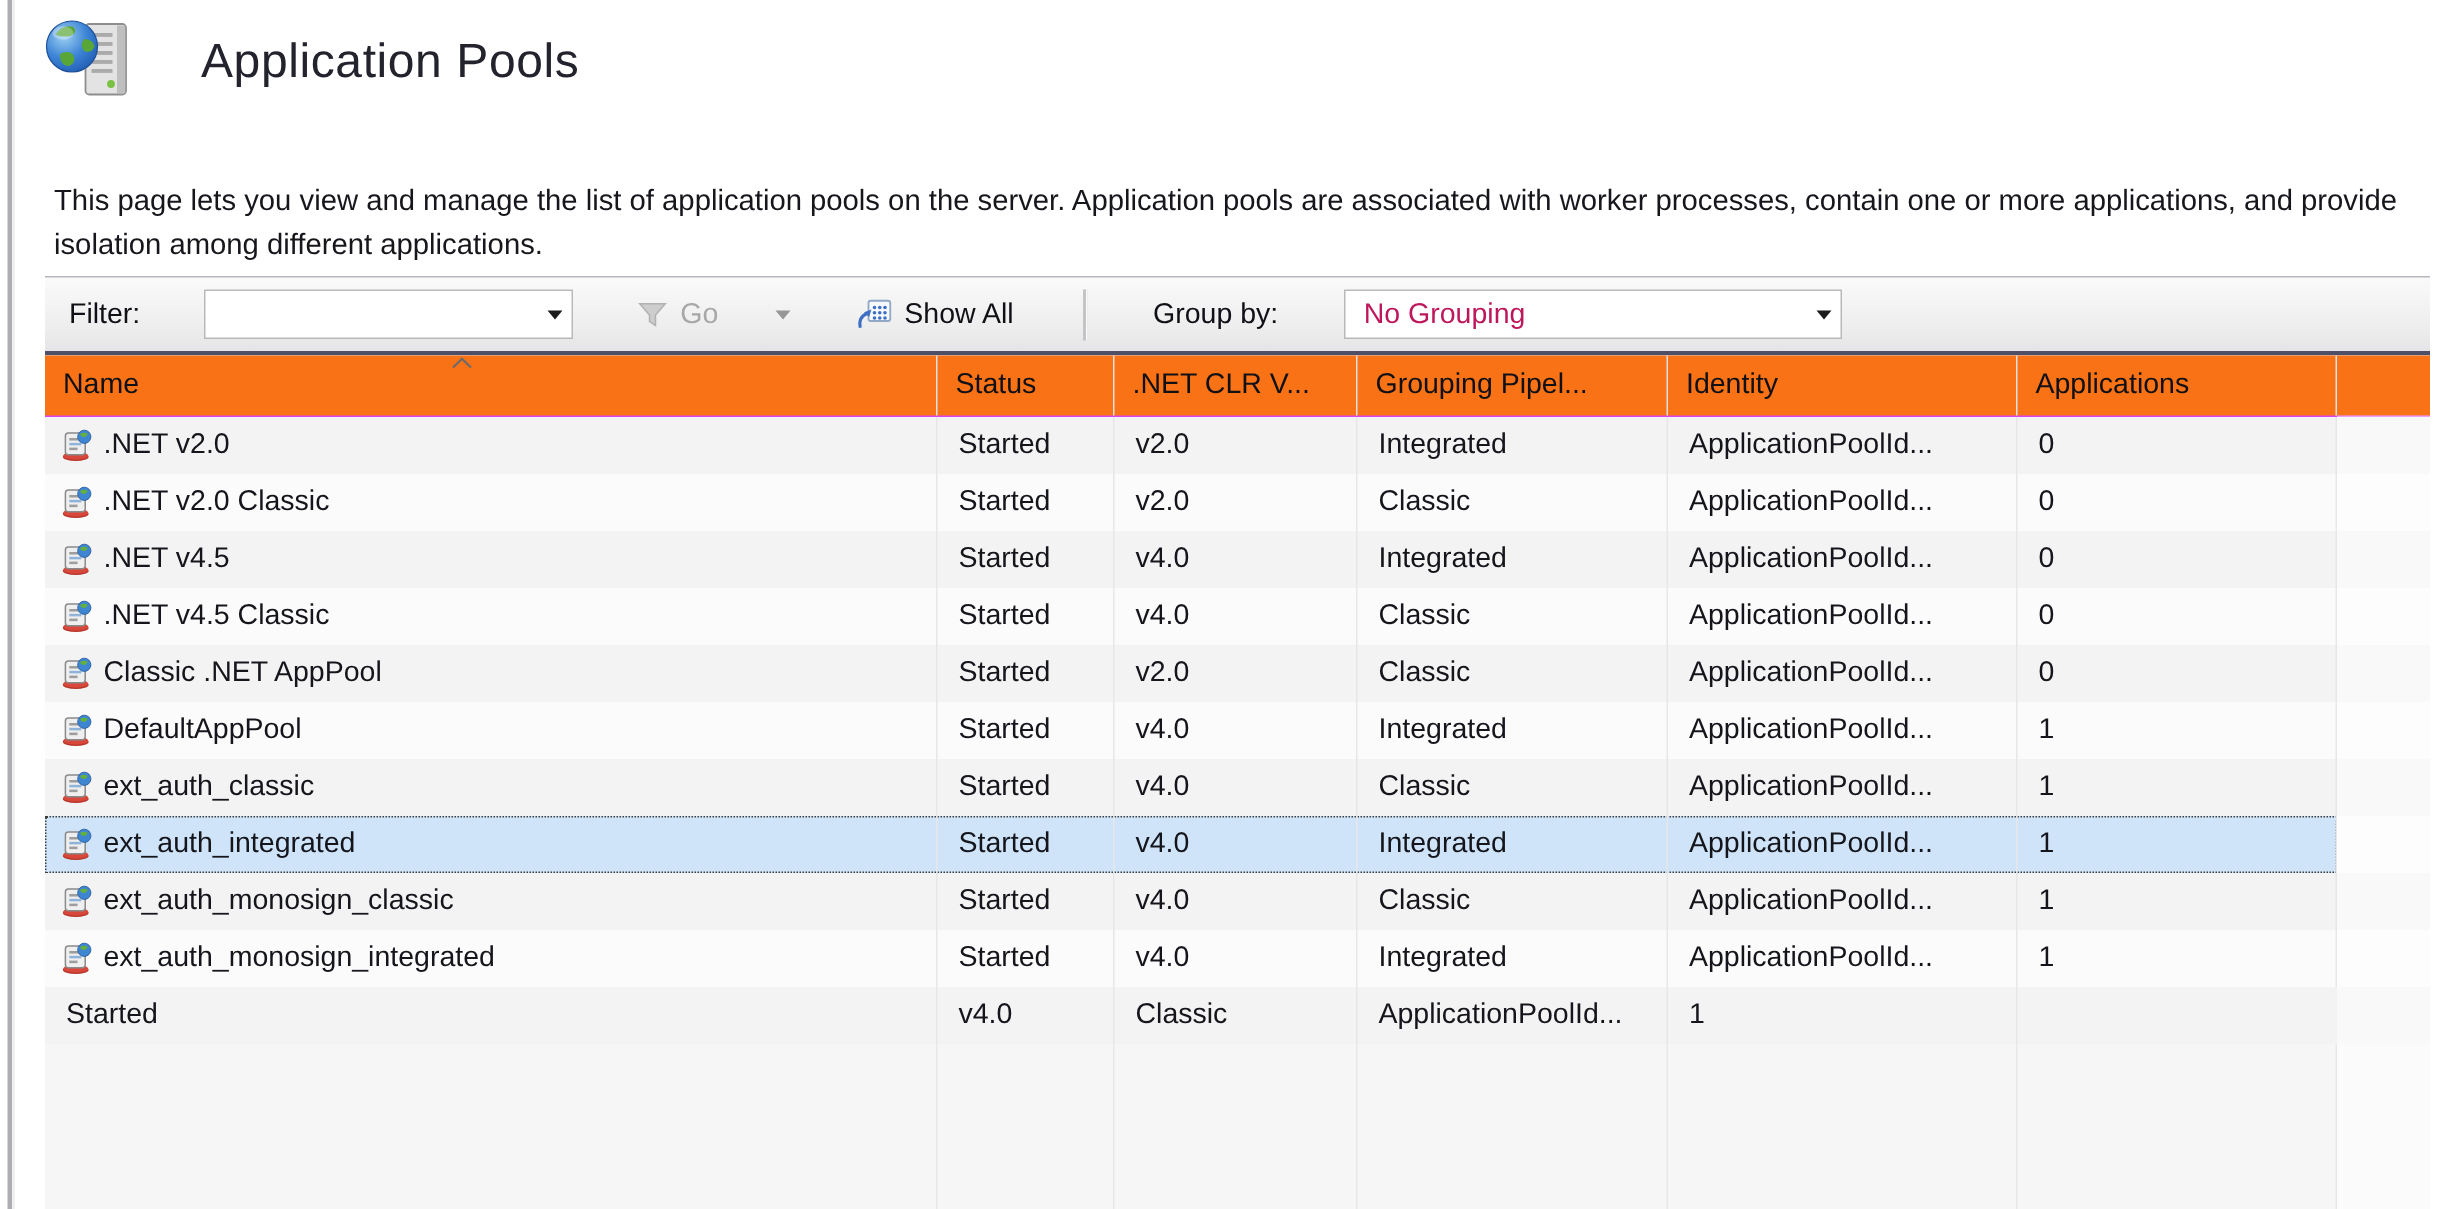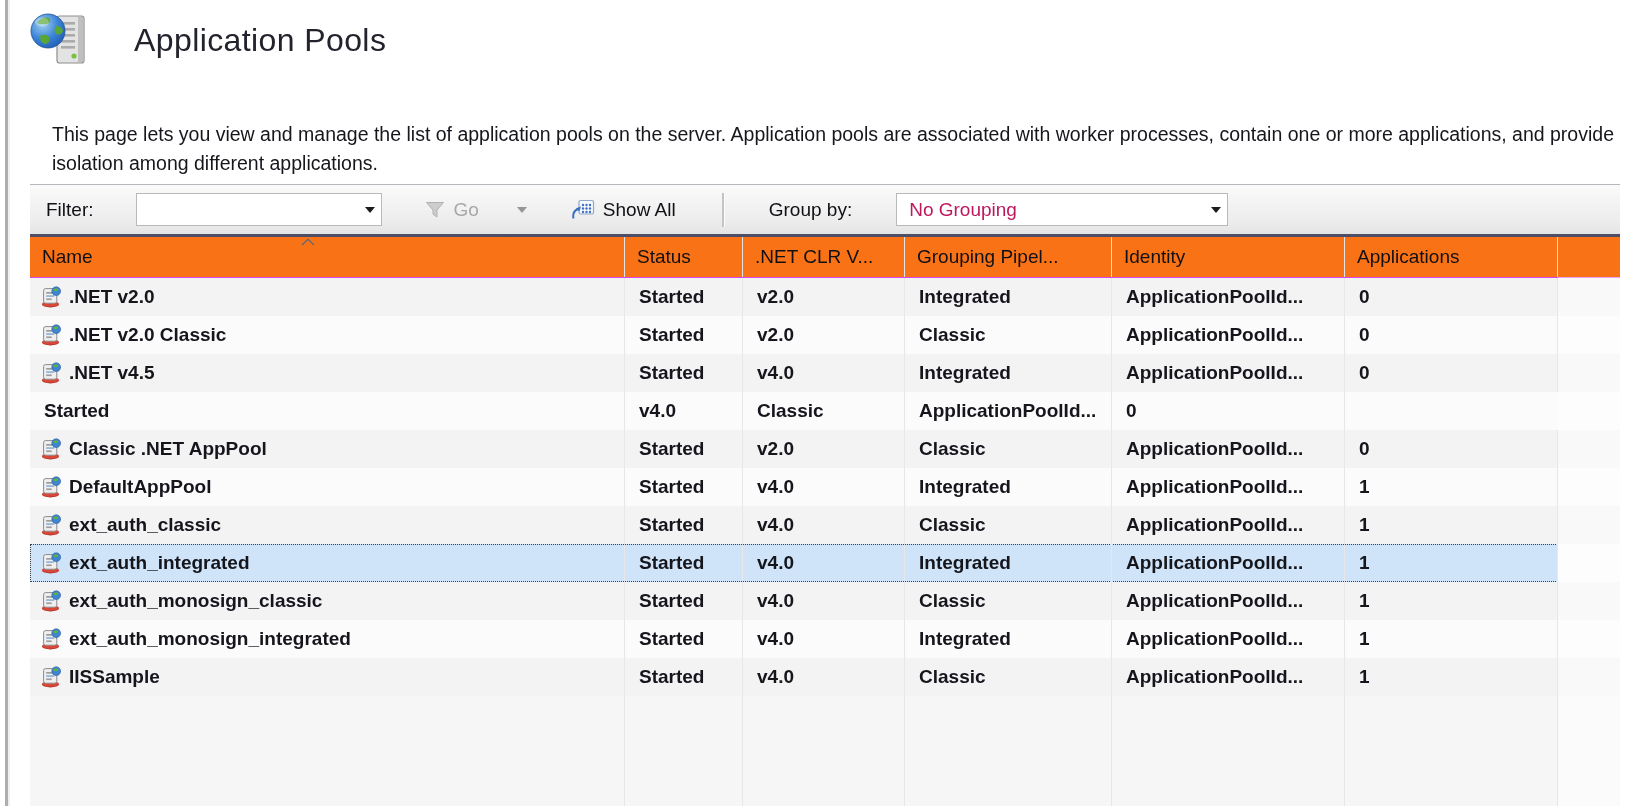--- a/index.html
+++ b/index.html
@@ -9,21 +9,21 @@
   }
   .page{position:relative;width:1638px;height:806px;}
 
   .left-edge{position:absolute;left:5px;top:0;bottom:0;width:3px;background:#aeaeb2;}
   .left-edge-inner{position:absolute;left:8px;top:0;bottom:0;width:2px;background:#efefef;}
 
   
   .hdr{position:absolute;left:30px;top:10px;display:flex;align-items:center;}
   .hdr h1{margin:0 0 0 42px;font-size:32px;font-weight:400;color:#23232e;letter-spacing:.4px;}
 
-  .desc{position:absolute;left:52px;top:100px;width:1566px;font-size:19.5px;line-height:1.5;color:#16161c;}
+  .desc{position:absolute;left:36px;top:100px;width:1566px;font-size:19.5px;line-height:1.5;color:#16161c;}
 
   
   .toolbar{
     position:absolute;left:30px;top:184px;width:1590px;height:53px;box-sizing:border-box;
     display:flex;align-items:center;
     background:linear-gradient(180deg,#fafafa,#ededee 70%,#e5e5e7);
     border-top:1px solid #b6b6bd;border-bottom:3px solid #4e4e66;gap:28px;
   }
   .tb-label{font-size:19px;color:#101016;}
   .filter-label{margin-left:16px;}
@@ -44,21 +44,21 @@
   .groupby-combo .value{padding-left:12px;font-size:19px;color:#be185d;white-space:nowrap;}
 
   
   .list{position:absolute;left:30px;top:237px;width:1590px;bottom:0;background:#f6f6f7;display:flex;flex-direction:column;}
   .list::after{content:"";position:absolute;left:1528px;top:40px;bottom:0;width:62px;background:rgba(255,255,255,.5);pointer-events:none;}
   .grid{display:grid;grid-template-columns:595px 118px 162px 207px 233px 213px 1fr;}
   .thead{position:relative;background:#f97316;height:40px;flex:0 0 40px;border-bottom:1px solid #d946ef;}
   .hcell{display:flex;align-items:center;padding-left:12px;font-size:19px;color:#101016;border-right:1px solid #e2e2e4;box-sizing:border-box;}
   .sort-caret{position:absolute;left:270px;top:1px;line-height:0;}
 
-  .tbody{flex:0 0 auto;font-weight:bold;}
+  .tbody{flex:0 0 auto;}
   .row{position:relative;height:38px;}
   .row:nth-child(odd){background:#f3f3f4;}
   .row:nth-child(even){background:#fbfbfc;}
   .cell{position:relative;z-index:1;display:flex;align-items:center;height:100%;padding-left:14px;
         font-size:19px;color:#15151c;border-right:1px solid #e7e7e9;box-sizing:border-box;white-space:nowrap;overflow:hidden;}
   .cell.name{padding-left:10px;gap:7px;}
   .pool-icon{display:flex;line-height:0;flex:0 0 auto;}
   .sel-overlay{display:none;}
   .row.selected .sel-overlay{
     display:block;position:absolute;left:0;top:0;width:1528px;height:100%;box-sizing:border-box;
@@ -280,20 +280,35 @@
           </div>
     <div class="cell">
             <span>ApplicationPoolId...</span>
           </div>
     <div class="cell">
             <span>0</span>
           </div>
   </div>
         <div class="row grid">
 
+    <div class="cell name">
+      <span class="pool-icon">
+        <svg width="22" height="22" viewBox="0 0 22 22">
+          <ellipse cx="10.5" cy="18.6" rx="8.6" ry="2.8" fill="#b5372a"></ellipse>
+          <ellipse cx="10.5" cy="17.9" rx="8.3" ry="2.6" fill="#d8473a"></ellipse>
+          <rect x="3.6" y="2.6" width="13.2" height="14.6" rx="2" fill="#efefef" stroke="#8a8a8a"></rect>
+          <rect x="6.2" y="6" width="8" height="1.7" fill="#9d9d9d"></rect>
+          <rect x="6.2" y="9.2" width="8" height="1.7" fill="#8fb3d9"></rect>
+          <rect x="6.2" y="12.4" width="5.5" height="1.7" fill="#9d9d9d"></rect>
+          <circle cx="16.2" cy="5.2" r="4.4" fill="#3f86d2" stroke="#2a5e9d" stroke-width="0.6"></circle>
+          <path d="M13.4 3.4 q2.6 -1.8 5 -0.2 q-0.6 2.4 -3.2 2 q-1.8 -0.4 -1.8 -1.8z" fill="#63b03c"></path>
+        </svg>
+      </span>
+      <span>.NET v4.5 Classic</span>
+    </div>
     <div class="cell">
             <span>Started</span>
           </div>
     <div class="cell">
             <span>v4.0</span>
           </div>
     <div class="cell">
             <span>Classic</span>
           </div>
     <div class="cell">
@@ -496,35 +511,20 @@
           </div>
     <div class="cell">
             <span>ApplicationPoolId...</span>
           </div>
     <div class="cell">
             <span>1</span>
           </div>
   </div>
         <div class="row grid">
 
-    <div class="cell name">
-      <span class="pool-icon">
-        <svg width="22" height="22" viewBox="0 0 22 22">
-          <ellipse cx="10.5" cy="18.6" rx="8.6" ry="2.8" fill="#b5372a"></ellipse>
-          <ellipse cx="10.5" cy="17.9" rx="8.3" ry="2.6" fill="#d8473a"></ellipse>
-          <rect x="3.6" y="2.6" width="13.2" height="14.6" rx="2" fill="#efefef" stroke="#8a8a8a"></rect>
-          <rect x="6.2" y="6" width="8" height="1.7" fill="#9d9d9d"></rect>
-          <rect x="6.2" y="9.2" width="8" height="1.7" fill="#8fb3d9"></rect>
-          <rect x="6.2" y="12.4" width="5.5" height="1.7" fill="#9d9d9d"></rect>
-          <circle cx="16.2" cy="5.2" r="4.4" fill="#3f86d2" stroke="#2a5e9d" stroke-width="0.6"></circle>
-          <path d="M13.4 3.4 q2.6 -1.8 5 -0.2 q-0.6 2.4 -3.2 2 q-1.8 -0.4 -1.8 -1.8z" fill="#63b03c"></path>
-        </svg>
-      </span>
-      <span>IISSample</span>
-    </div>
     <div class="cell">
             <span>Started</span>
           </div>
     <div class="cell">
             <span>v4.0</span>
           </div>
     <div class="cell">
             <span>Classic</span>
           </div>
     <div class="cell">

